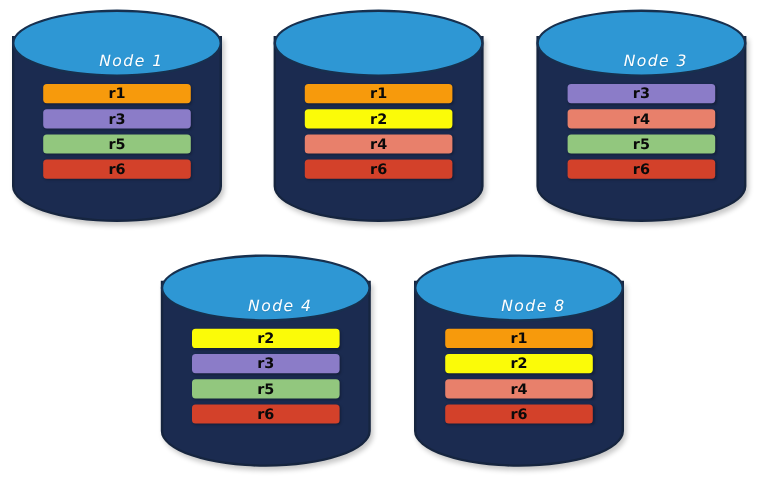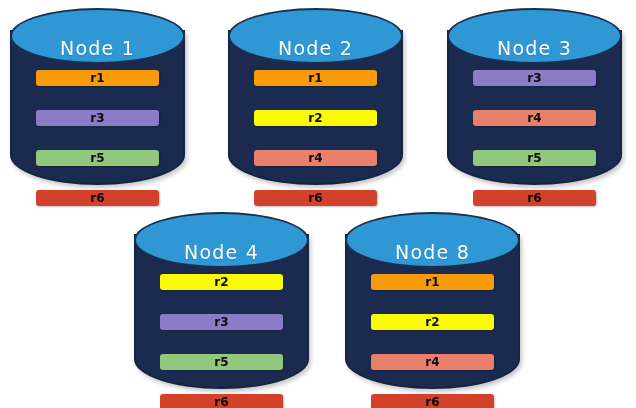--- a/index.html
+++ b/index.html
@@ -51,49 +51,50 @@
     height: 56px;
     background: #2e97d4;
     border: 2px solid #17304f;
     box-sizing: border-box;
     border-radius: 50%;
     z-index: 3;
   }
 
   .node-label {
     position: absolute;
-    left: 0;
+    left: 12px;
     top: 0;
     width: 175px;
     height: 56px;
     display: flex;
     align-items: flex-end;
     justify-content: center;
     padding-bottom: 5px;
     box-sizing: border-box;
     color: #ffffff;
-    font-size: 19px;
+    font-size: 13px;
     letter-spacing: 1.2px;
     z-index: 4;
     text-shadow: 0 1px 1px rgba(0,0,0,0.12);
+    font-style: italic;
   }
 
   .rows {
     position: absolute;
     left: 0;
     top: 62px;
     width: 175px;
     z-index: 2;
     padding: 0 26px;
     box-sizing: border-box;
   }
 
   .row {
     height: 16px;
-    margin-bottom: 24px;
+    margin-bottom: 5px;
     border-radius: 3px;
     display: flex;
     align-items: center;
     justify-content: center;
     font-size: 12px;
     font-weight: bold;
     color: #0a0a0a;
     box-shadow: 1px 1px 2px rgba(0,0,0,0.25);
   }
   .row:last-child { margin-bottom: 16px; }
@@ -115,21 +116,20 @@
     </div>
     <div class="node" style="left: 228px; top: 8px;">
       <div class="cyl-body"></div>
       <div class="rows">
         <div class="row" style="background: rgb(247, 154, 12);">r1</div>
         <div class="row" style="background: rgb(251, 251, 8);">r2</div>
         <div class="row" style="background: rgb(232, 128, 107);">r4</div>
         <div class="row" style="background: rgb(211, 65, 42);">r6</div>
       </div>
       <div class="cyl-top"></div>
-      <div class="node-label">Node  2</div>
     </div>
     <div class="node" style="left: 447px; top: 8px;">
       <div class="cyl-body"></div>
       <div class="rows">
         <div class="row" style="background: rgb(139, 124, 200);">r3</div>
         <div class="row" style="background: rgb(232, 128, 107);">r4</div>
         <div class="row" style="background: rgb(146, 199, 126);">r5</div>
         <div class="row" style="background: rgb(211, 65, 42);">r6</div>
       </div>
       <div class="cyl-top"></div>

